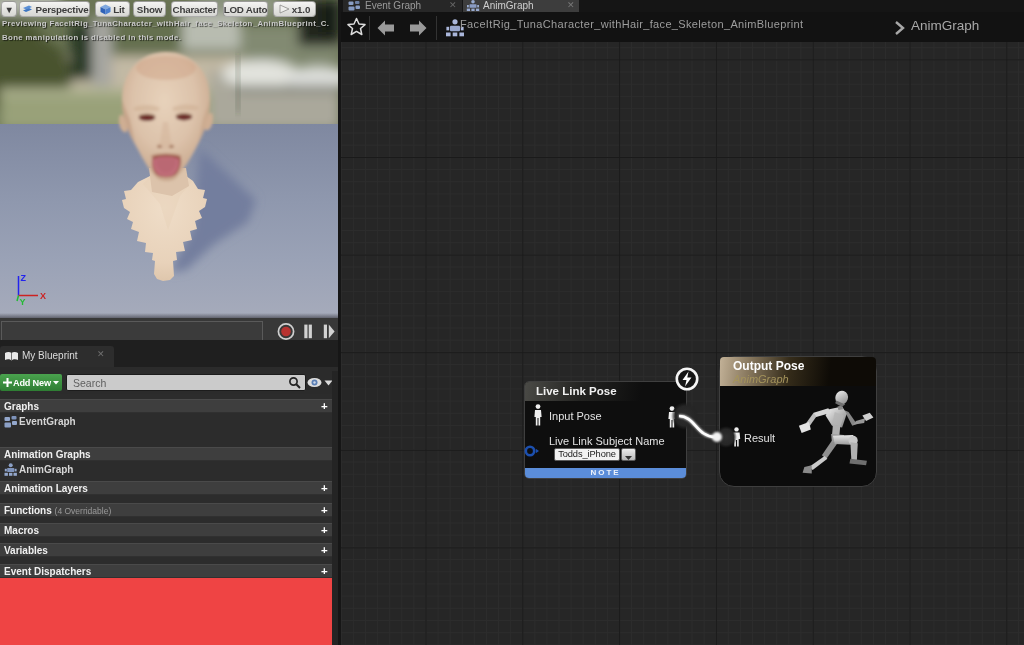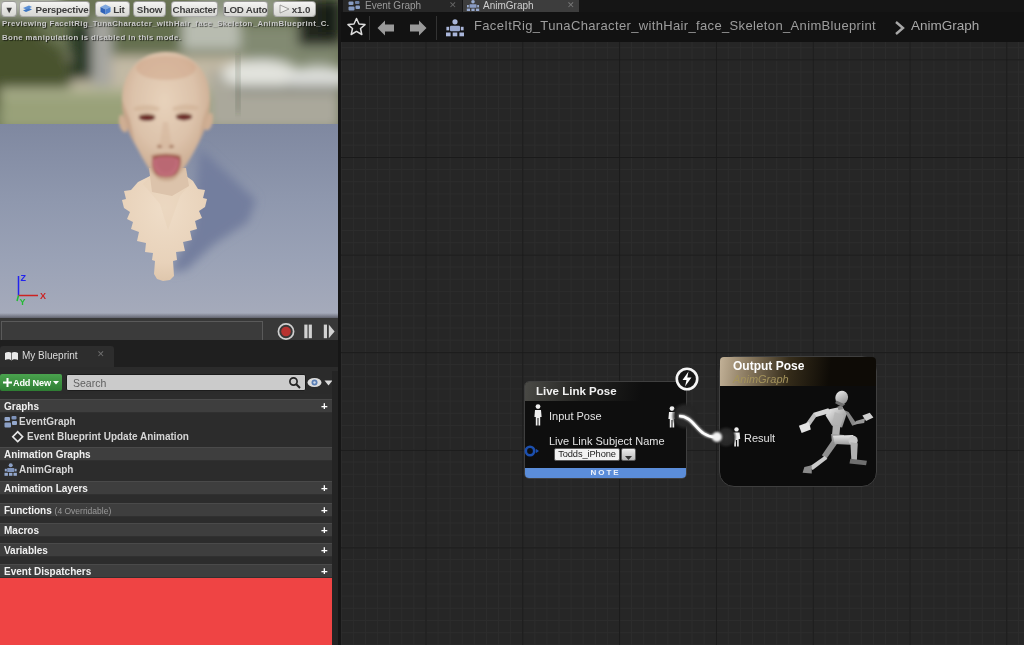--- a/index.html
+++ b/index.html
@@ -8,21 +8,21 @@
   font-family:"Liberation Sans", sans-serif; }
 
 
 #graph { position:absolute; left:341px; top:0; width:683px; height:645px; background:#101010; }
 #gtabs { position:absolute; left:0; top:0; width:683px; height:12px; background:#151515; }
 .gtab { position:absolute; top:0; height:12px; display:flex; align-items:flex-start; font-size:10px; padding-top:0; }
 #gtab1 { left:2px; width:119px; background:#272727; color:#9a9a9a; }
 #gtab2 { left:122px; width:116px; background:#3d3d3d; color:#cfcfcf; }
 #bcrumb { position:absolute; left:0; top:12px; width:683px; height:30px; background:#121212; }
 .bsep { position:absolute; top:4px; width:1px; height:24px; background:#333; }
-#bctext { position:absolute; left:133px; top:6px; font-size:13px; color:#9d9d9d; }
+#bctext { position:absolute; left:119px; top:6px; font-size:11px; color:#9d9d9d; }
 #grid { position:absolute; left:0; top:42px; width:683px; height:603px;
   background-color:#262626;
   background-image:
     linear-gradient(to right, #1a1a1a 1px, transparent 1px),
     linear-gradient(to bottom, #1a1a1a 1px, transparent 1px),
     linear-gradient(to right, #2c2c2c 1px, transparent 1px),
     linear-gradient(to bottom, #2c2c2c 1px, transparent 1px);
   background-size: 96.8px 100%, 100% 97.6px, 12.1px 100%, 100% 12.2px;
   background-position: 84.5px 0px, 0px 17.4px, 84.5px 0px, 0px 17.4px;
 }
@@ -434,26 +434,20 @@
         </div>
       <div class="trow" style="top:43px;">
         <svg width="14" height="12" style="position:absolute;left:4px;top:2px;">
           <rect x="0.5" y="1" width="5.5" height="4" rx="1" fill="#93a7cc"></rect>
           <rect x="7.5" y="0" width="5" height="3.5" rx="1" fill="#7e93bb"></rect>
           <rect x="0.5" y="6.5" width="6.5" height="5" rx="1" fill="#8ba0c6"></rect>
           <rect x="8" y="5" width="5" height="4" rx="1" fill="#93a7cc"></rect>
         </svg>
         <span style="left:19px;">EventGraph</span>
         </div>
-      <div class="trow" style="top:58px;">
-        <svg width="14" height="14" style="position:absolute;left:11px;top:1px;">
-          <rect x="3.2" y="3.2" width="7" height="7" fill="none" stroke="#e6e6e6" stroke-width="1.6" transform="rotate(45 6.7 6.7)"></rect>
-        </svg>
-        <span style="left:27px;">Event Blueprint Update Animation</span>
-        </div>
       <div class="shead" style="top:76px;">
           <span>Animation Graphs</span>
         </div>
       <div class="trow" style="top:91px;">
         <svg width="14" height="13" style="position:absolute;left:4px;top:1px;">
           <circle cx="6.7" cy="2.2" r="2" fill="#8ba0c6"></circle>
           <rect x="3.2" y="5" width="7" height="4" rx="0.5" fill="#7e93bb"></rect>
           <rect x="0.5" y="9.8" width="3.4" height="3" fill="#93a7cc"></rect>
           <rect x="5" y="9.8" width="3.4" height="3" fill="#93a7cc"></rect>
           <rect x="9.5" y="9.8" width="3.4" height="3" fill="#93a7cc"></rect>

